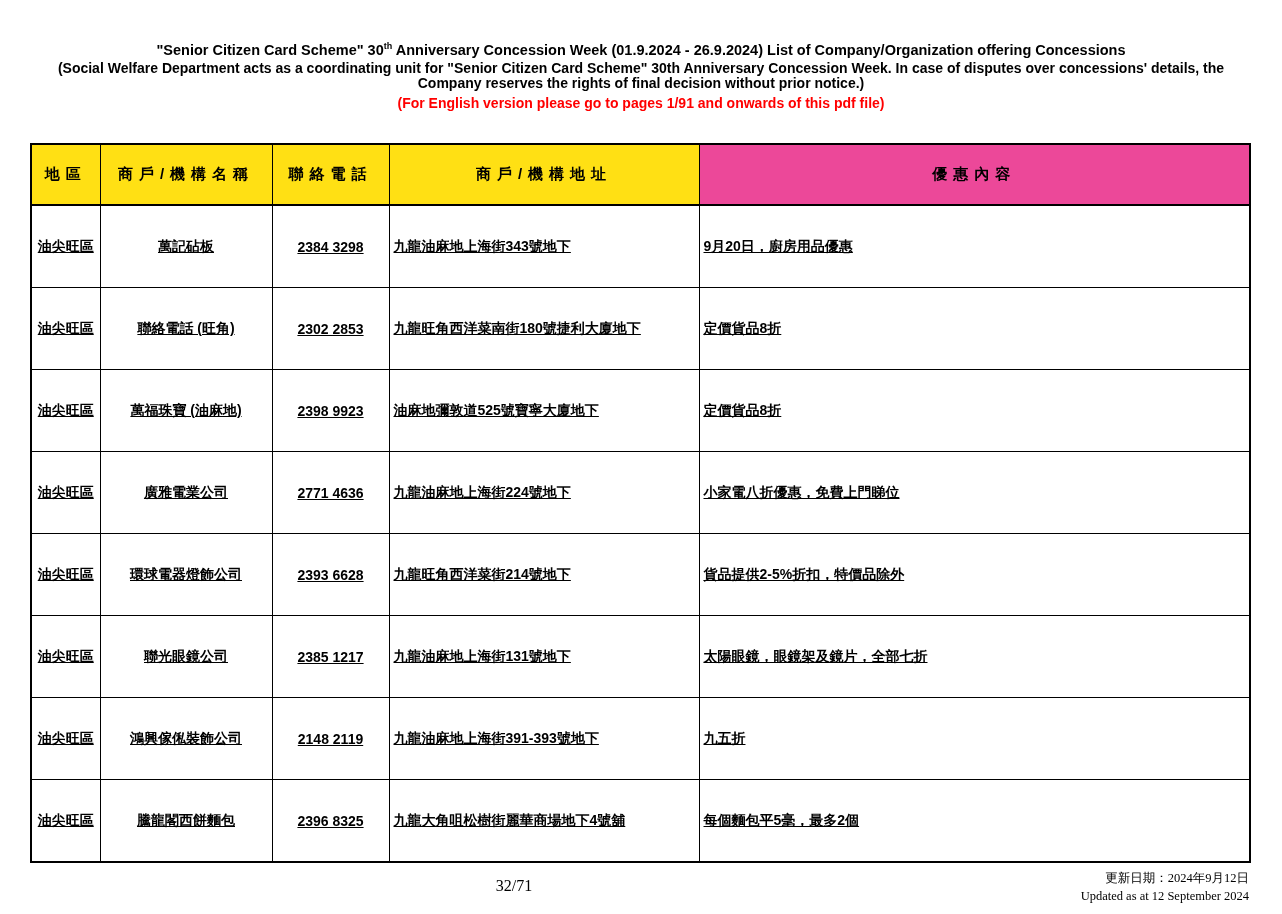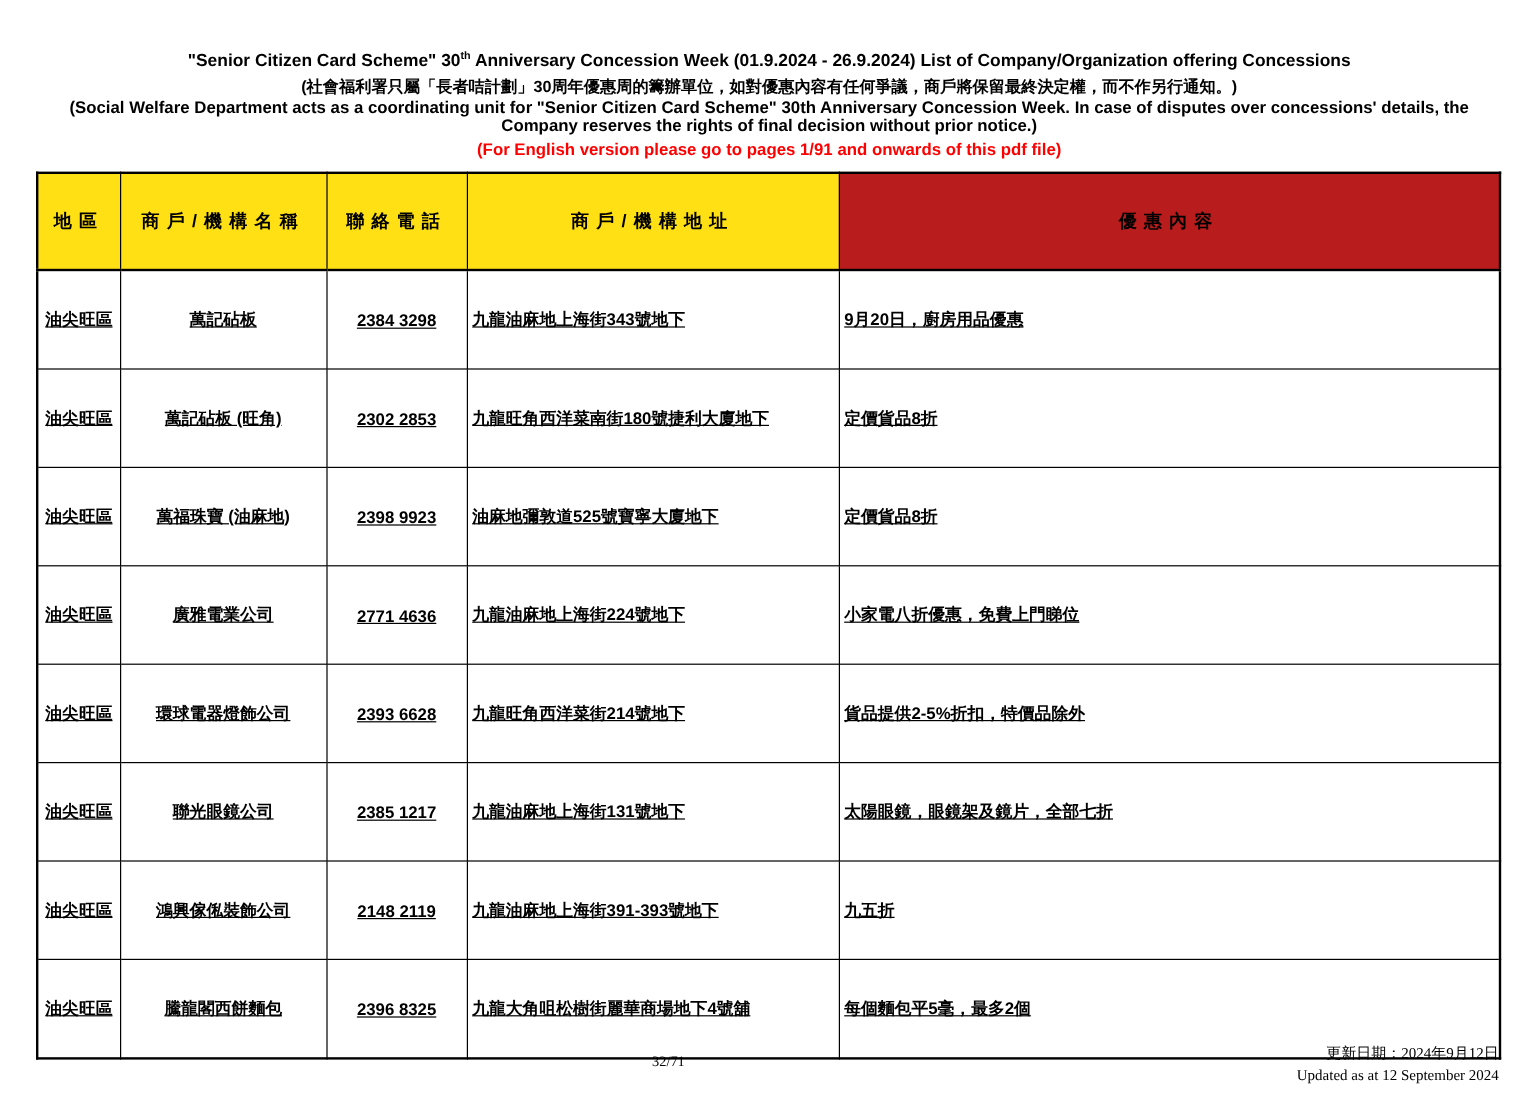--- a/index.html
+++ b/index.html
@@ -22,84 +22,83 @@
   table.concessions{
     position:absolute;top:143px;left:30px;width:1219px;
     border-collapse:collapse;table-layout:fixed;
     border:2px solid #000;
   }
   table.concessions th{
     height:55px;
     font-size:15px;font-weight:bold;letter-spacing:0.40em;
     text-align:center;vertical-align:middle;
     border:1px solid #000;border-bottom:2px solid #000;
-    padding:12px;
+    padding:2px;
   }
   table.concessions td{
     height:81px;
     font-size:14px;font-weight:bold;
     vertical-align:middle;
     border:1px solid #000;
     padding:0 4px;
     overflow:hidden;
     text-decoration:underline;
   }
   td.c-district{text-align:center;padding:0 2px;}
   td.c-name{text-align:center;}
   td.c-phone{text-align:center;}
   td.c-address{text-align:left;}
   td.c-concession{text-align:left;padding-left:6px;margin-top:40px;}
 
   .page-number{
     position:absolute;top:877px;left:0;width:1028px;text-align:center;
-    font-family:"Liberation Serif","DejaVu Serif",serif;font-size:12px;margin-left:43px;
+    font-family:"Liberation Serif","DejaVu Serif",serif;font-size:16px;
   }
   .updated-block{
     position:absolute;top:869px;right:33px;text-align:right;
     font-family:"Liberation Serif","DejaVu Serif",serif;font-size:12.5px;line-height:18px;
   }
 </style>
 </head>
 <body>
 
 <div class="page-header">
   <div class="title-en"><span>"Senior Citizen Card Scheme" 30</span><sup>th</sup><span> Anniversary Concession Week (01.9.2024 - 26.9.2024) List of Company/Organization offering Concessions</span></div>
-  <div class="note-zh">(社會福利署只屬「長者咭計劃」30周年優惠周的籌辦單位，如對優惠內容有任何爭議，商戶將保留最終決定權，而不作另行通知。)</div>
   <div class="note-en">(Social Welfare Department acts as a coordinating unit for "Senior Citizen Card Scheme" 30th Anniversary Concession Week. In case of disputes over concessions'  details, the Company reserves the rights of final decision without prior notice.)</div>
   <div class="eng-version-note" style="color:#FF0000;">(For English version please go to pages 1/91 and onwards of this pdf file)</div>
 </div>
 
 <table class="concessions">
   <colgroup>
     <col style="width:69px">
     <col style="width:172px">
     <col style="width:117px">
     <col style="width:310px">
     <col style="width:551px">
   </colgroup>
   <thead>
     <tr>
       <th style="background:#FFE014;">地區</th>
       <th style="background:#FFE014;">商戶/機構名稱</th>
       <th style="background:#FFE014;">聯絡電話</th>
       <th style="background:#FFE014;">商戶/機構地址</th>
-      <th style="background:#b91c1c;">優惠內容</th>
+      <th style="background:#ec4899;">優惠內容</th>
     </tr>
   </thead>
   <tbody>
     <tr>
       <td class="c-district">油尖旺區</td>
       <td class="c-name">萬記砧板</td>
       <td class="c-phone">2384 3298</td>
       <td class="c-address">九龍油麻地上海街343號地下</td>
       <td class="c-concession">9月20日，廚房用品優惠</td>
     </tr>
     <tr>
       <td class="c-district">油尖旺區</td>
-      <td class="c-name">萬記砧板 (旺角)</td>
+      <td class="c-name">聯絡電話 (旺角)</td>
       <td class="c-phone">2302 2853</td>
       <td class="c-address">九龍旺角西洋菜南街180號捷利大廈地下</td>
       <td class="c-concession">定價貨品8折</td>
     </tr>
     <tr>
       <td class="c-district">油尖旺區</td>
       <td class="c-name">萬福珠寶 (油麻地)</td>
       <td class="c-phone">2398 9923</td>
       <td class="c-address">油麻地彌敦道525號寶寧大廈地下</td>
       <td class="c-concession">定價貨品8折</td>

